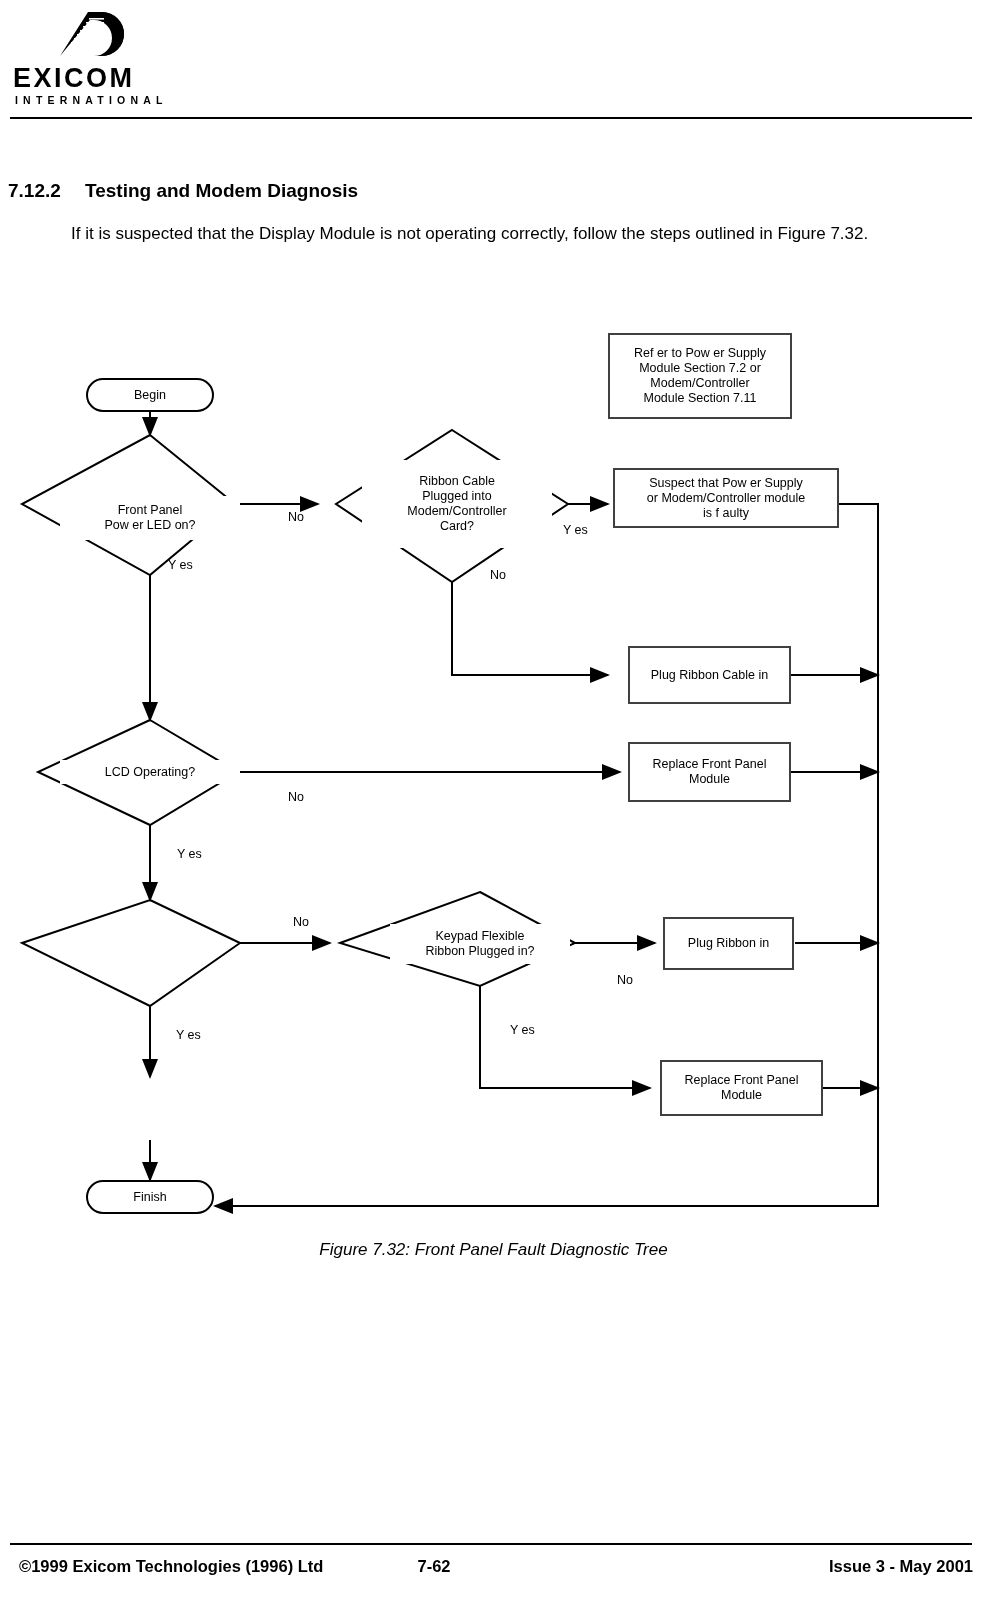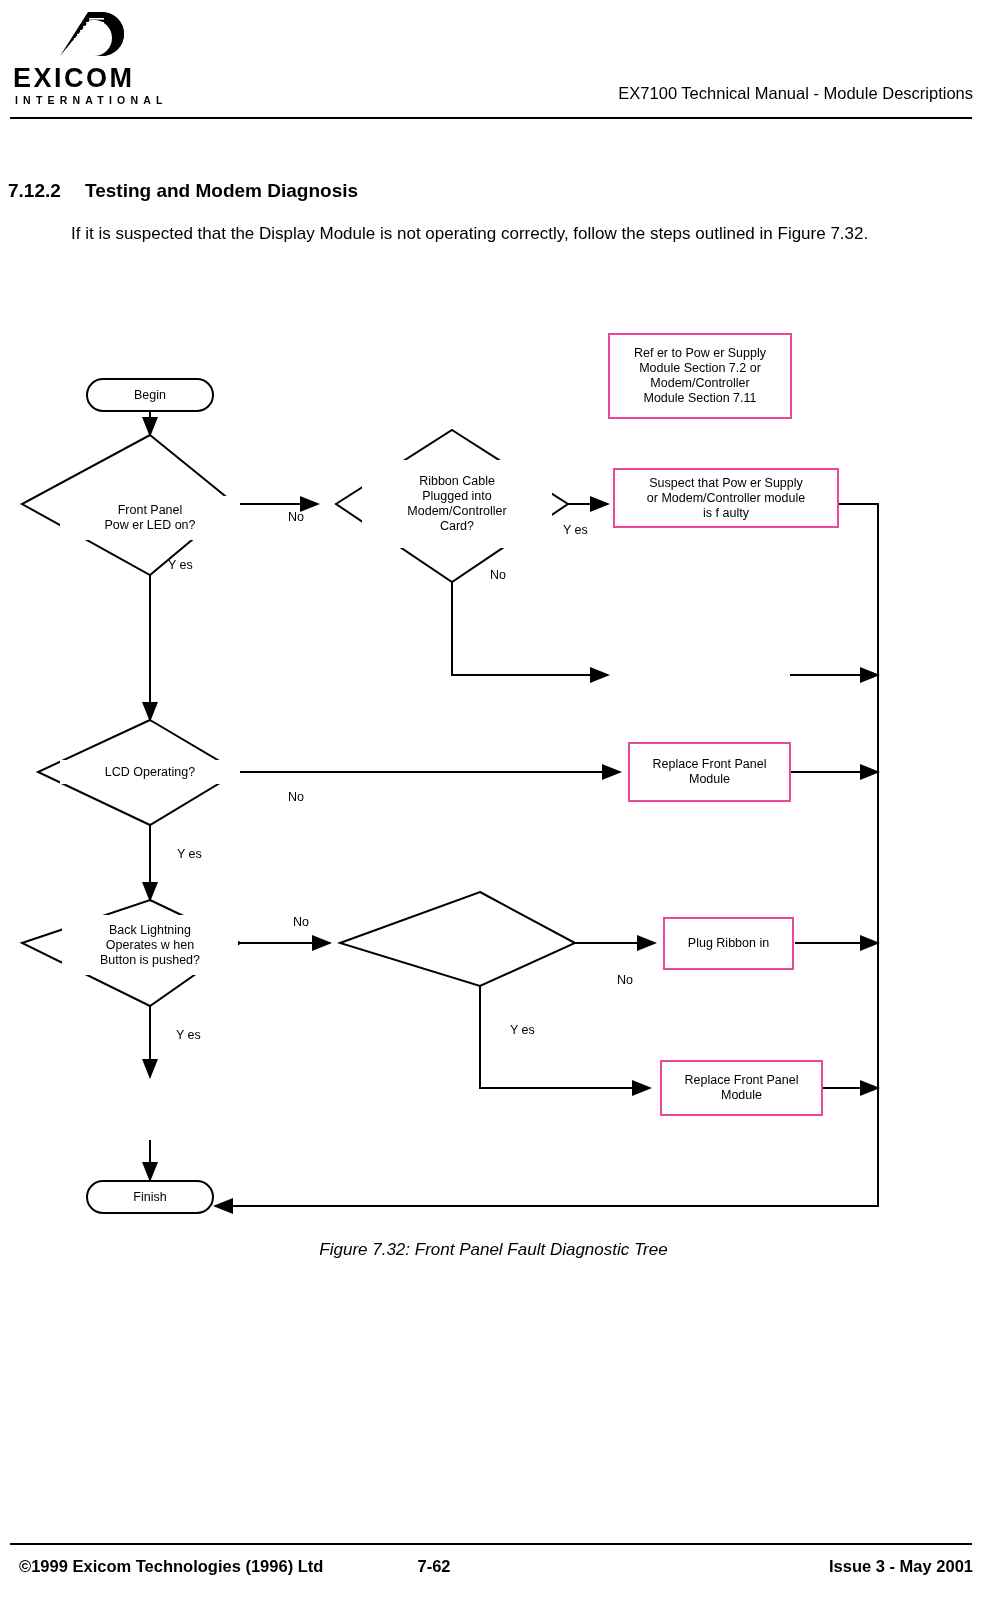--- a/index.html
+++ b/index.html
@@ -92,21 +92,21 @@
     box-sizing: border-box;
     display: flex;
     align-items: center;
     justify-content: center;
     text-align: center;
     font-size: 12.5px;
     line-height: 15px;
     color: #000;
     background: #ffffff;
   }
-  .rect   { border: 2px solid #ec4899; }
+  .rect   { border: 2px solid #404040; }
   .stadium{ border: 2px solid #000; border-radius: 20px; }
   .label {
     position: absolute;
     font-size: 12.5px;
     color: #000;
   }
 
   
   #caption {
     position: absolute;
@@ -156,21 +156,20 @@
         <rect x="22" y="20" width="24" height="1.6"></rect>
         <rect x="25" y="16" width="21" height="1.6"></rect>
         <rect x="28" y="12" width="18" height="1.6"></rect>
         <rect x="31" y="8" width="15" height="1.6"></rect>
       </g>
       <path d="M44 2 A22 22 0 0 1 44 46 L40 46 A18 18 0 0 0 40 6 Z" fill="#000"></path>
     </svg>
     <div id="logo-word">EXICOM</div>
     <div id="logo-sub">INTERNATIONAL</div>
   </div>
-  <div id="header-title">EX7100 Technical Manual - Module Descriptions</div>
   <div id="header-rule"></div>
 </div>
 
 <div id="sec-num">7.12.2</div>
 <div id="sec-title">Testing and Modem Diagnosis</div>
 <div id="para">If it is suspected that the Display Module is not operating correctly, follow the steps outlined in Figure 7.32.</div>
 
 <div id="flow">
   <svg width="1005" height="920">
     <defs>
@@ -248,36 +247,38 @@
 Modem/Controller
 Module Section 7.11</span>
   </div>
 
   <div class="node rect" style="left:613px; top:148px; width:226px; height:60px; white-space:pre-line;">
     <span>Suspect that Pow er Supply
 or Modem/Controller module
 is f aulty</span>
   </div>
 
+  <div class="node rect" style="left:628px; top:326px; width:163px; height:58px;">
+    <span>Plug Ribbon Cable in</span>
+  </div>
 
   <div class="node" style="left:60px; top:440px; width:180px; height:24px; border:none;">
     <span>LCD Operating?</span>
   </div>
 
   <div class="node rect" style="left:628px; top:422px; width:163px; height:60px; white-space:pre-line;">
     <span>Replace Front Panel
 Module</span>
   </div>
 
-  <div class="node" style="left:62px; top:595px; width:176px; height:60px; border:none; white-space:pre-line;">
-    <span>Back Lightning
-Operates w hen
-Button is pushed?</span>
-  </div>
-
+
+  <div class="node" style="left:390px; top:604px; width:180px; height:40px; border:none; white-space:pre-line;">
+    <span>Keypad Flexible
+Ribbon Plugged in?</span>
+  </div>
 
   <div class="node rect" style="left:663px; top:597px; width:131px; height:53px;">
     <span>Plug Ribbon in</span>
   </div>
 
   <div class="node rect" style="left:660px; top:740px; width:163px; height:56px; white-space:pre-line;">
     <span>Replace Front Panel
 Module</span>
   </div>
 

